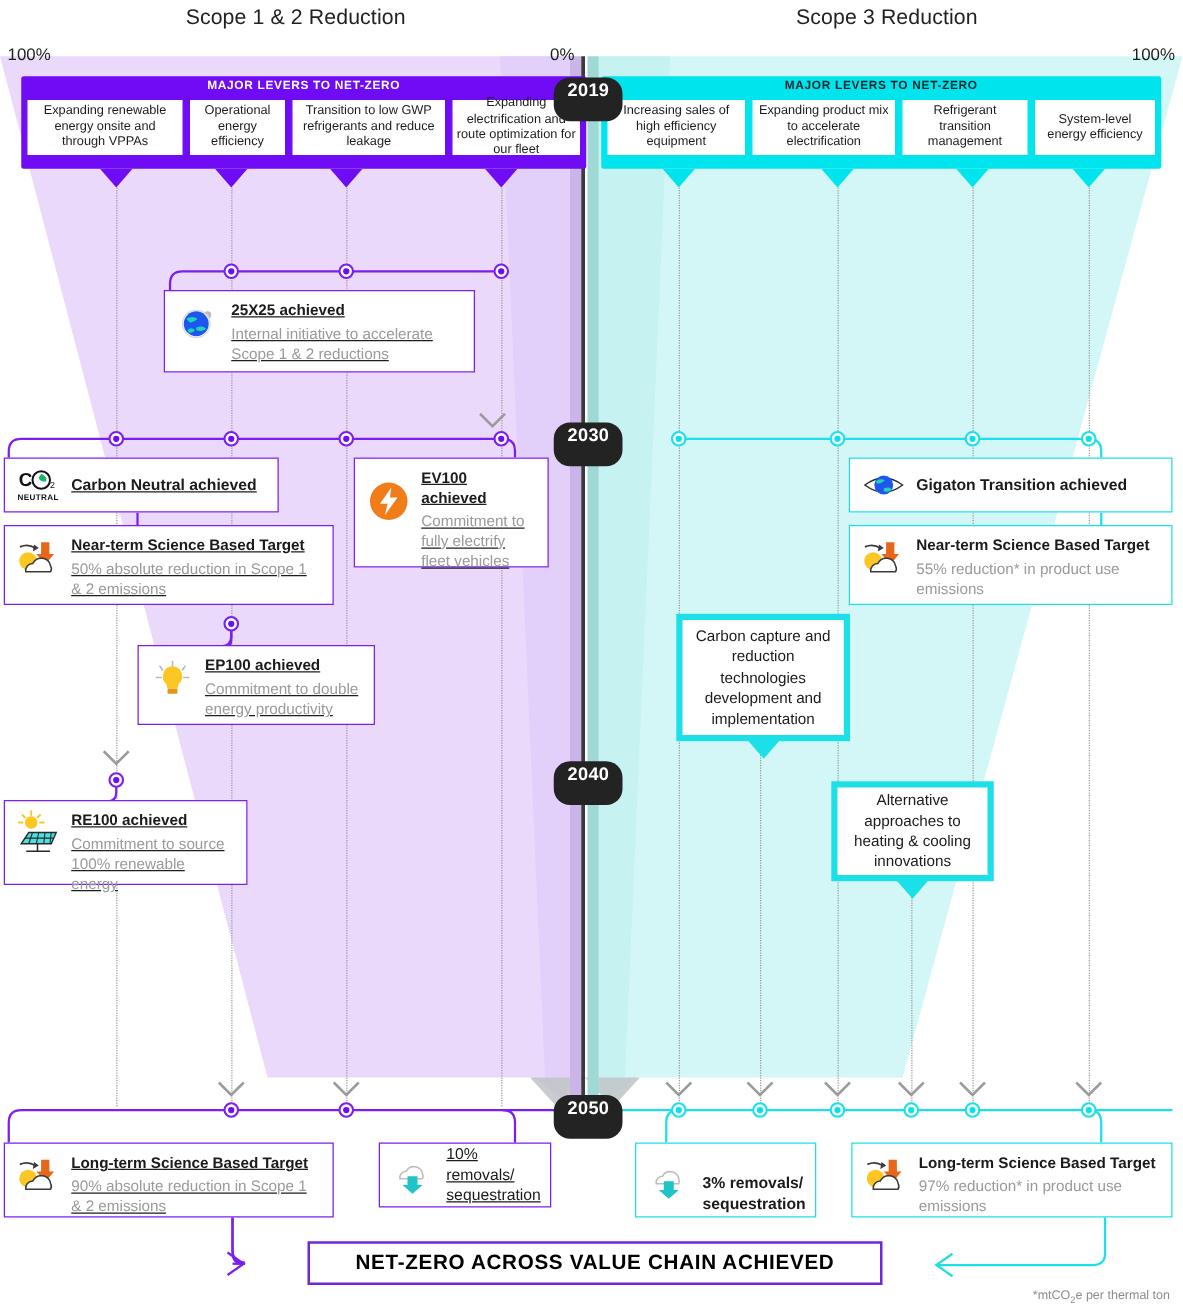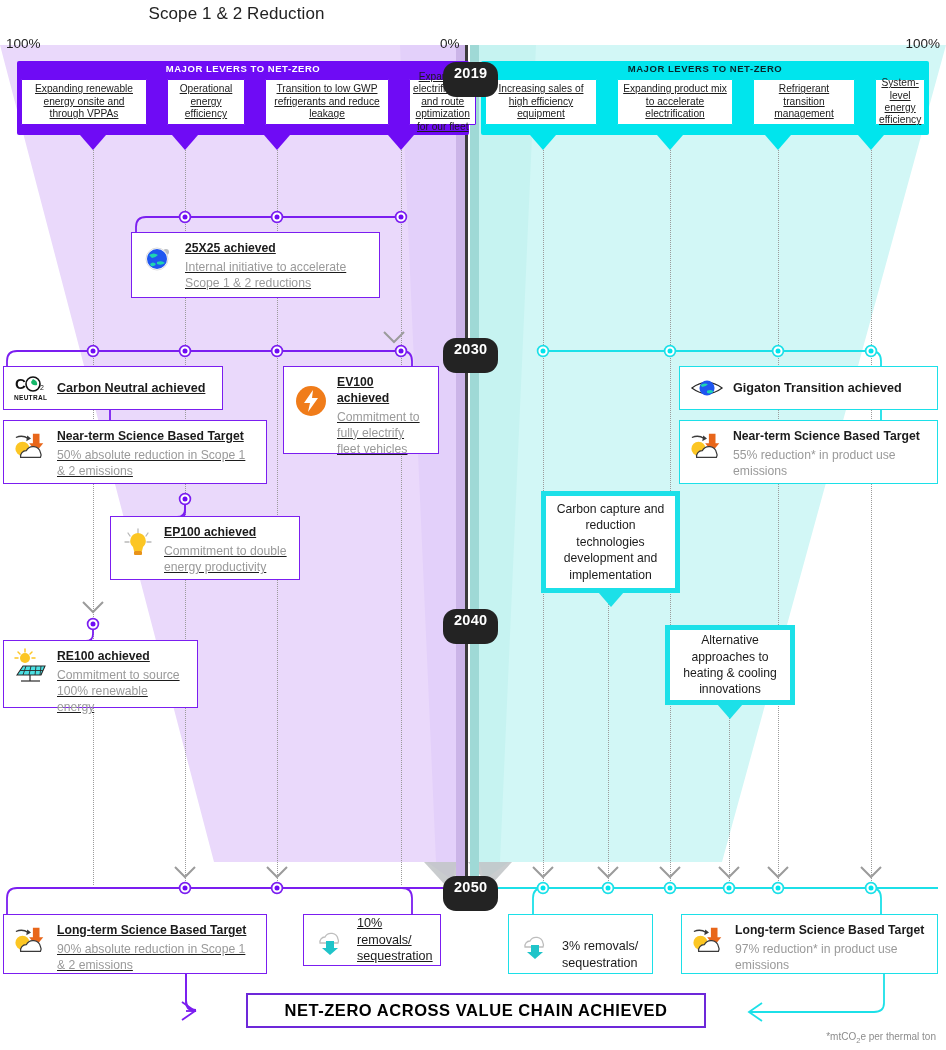--- a/index.html
+++ b/index.html
@@ -42,21 +42,21 @@
   #lever-bar-right { left:481px; width:448px; background:#00e5ed; }
 
   .lever-head {
     position:absolute; top:2px; left:0; right:0;
     text-align:center; font-size:9.5px; font-weight:bold;
     letter-spacing:.55px;
   }
   #lever-bar-left  .lever-head { color:#ffffff; }
   #lever-bar-right .lever-head { color:#06262b; }
 
-  .lever-row { position:absolute; top:18px; left:4px; right:4px; bottom:10px; display:flex; gap:20px;text-decoration:underline; }
+  .lever-row { position:absolute; top:18px; left:4px; right:4px; bottom:10px; display:flex; gap:4px; }
   .lever-cell {
     flex:1 1 auto; background:#fff; border-radius:1px;
     display:flex; align-items:center; justify-content:center; text-align:center;
     font-size:10.2px; line-height:1.22; color:#1b1b1b; padding:2px 3px;
   }
   #lever-bar-left  .lever-cell { border:1px solid #6f0bf5; }
   #lever-bar-right .lever-cell { border:1px solid #00e5ed; }
 
   .notch {
     position:absolute; top:135px; width:26px; height:15px;
@@ -140,20 +140,21 @@
 
     <polygon points="424,862 468,862 446,886" fill="#bfc3c6" opacity=".85"></polygon>
     <polygon points="468,862 512,862 490,886" fill="#bfc3c6" opacity=".85"></polygon>
   </svg>
 
   <div id="spine-purple" class="abs" style="top:45px;height:845px;"></div>
   <div id="spine-teal" class="abs" style="top:45px;height:845px;"></div>
   <div id="spine-line" class="abs" style="top:45px;height:845px;"></div>
 
   <div class="scope-title" id="title-left">Scope 1 &amp; 2 Reduction</div>
+  <div class="scope-title" id="title-right">Scope 3 Reduction</div>
   <div class="pct" id="pct-left-100">100%</div>
   <div class="pct" id="pct-zero">0%</div>
   <div class="pct" id="pct-right-100">100%</div>
 
   <div class="lever-bar" id="lever-bar-left">
     <div class="lever-head">MAJOR LEVERS TO NET-ZERO</div>
     <div class="lever-row">
       <div class="lever-cell" style="flex:0 0 126px;">Expanding renewable energy onsite and through VPPAs</div>
       <div class="lever-cell" style="flex:0 0 78px;">Operational energy efficiency</div>
       <div class="lever-cell" style="flex:0 0 124px;">Transition to low GWP refrigerants and reduce leakage</div>
@@ -532,21 +533,21 @@
   </div>
 
   <div class="card teal center-v" style="left:508px; top:914px; width:145px; height:60px;">
     <div class="ico">
       <svg width="34" height="32" viewBox="0 0 34 32">
         <path d="M6,19 a5,5 0 0 1 5,-6 a7,7 0 0 1 13,2 a4.5,4.5 0 0 1 0,4 z" fill="#fff" stroke="#bdbdbd" stroke-width="1.3"></path>
         <polygon points="12,17 20,17 20,24 24,24 16,31 8,24 12,24" fill="#1fc4c9"></polygon>
       </svg>
     </div>
     <div class="txt">
-      <div class="t1" style="font-weight:normal;margin-top:21px;">3% removals/ sequestration</div>
+      <div class="t1" style="font-weight:bold;margin-top:21px;">3% removals/ sequestration</div>
     </div>
   </div>
 
   <div class="card teal" style="left:681px; top:914px; width:257px; height:60px;">
     <div class="ico">
       <svg width="36" height="32" viewBox="0 0 36 32">
         <path d="M2,7 q7,-3 13,1" fill="none" stroke="#3a3a3a" stroke-width="1.4"></path>
         <polygon points="14,5 18,8 13,11" fill="#3a3a3a"></polygon>
         <circle cx="9" cy="19" r="7.5" fill="#fcc623"></circle>
         <polygon points="20,3 27,3 27,13 31,13 23.5,22 16,13 20,13" fill="#e8661a"></polygon>

